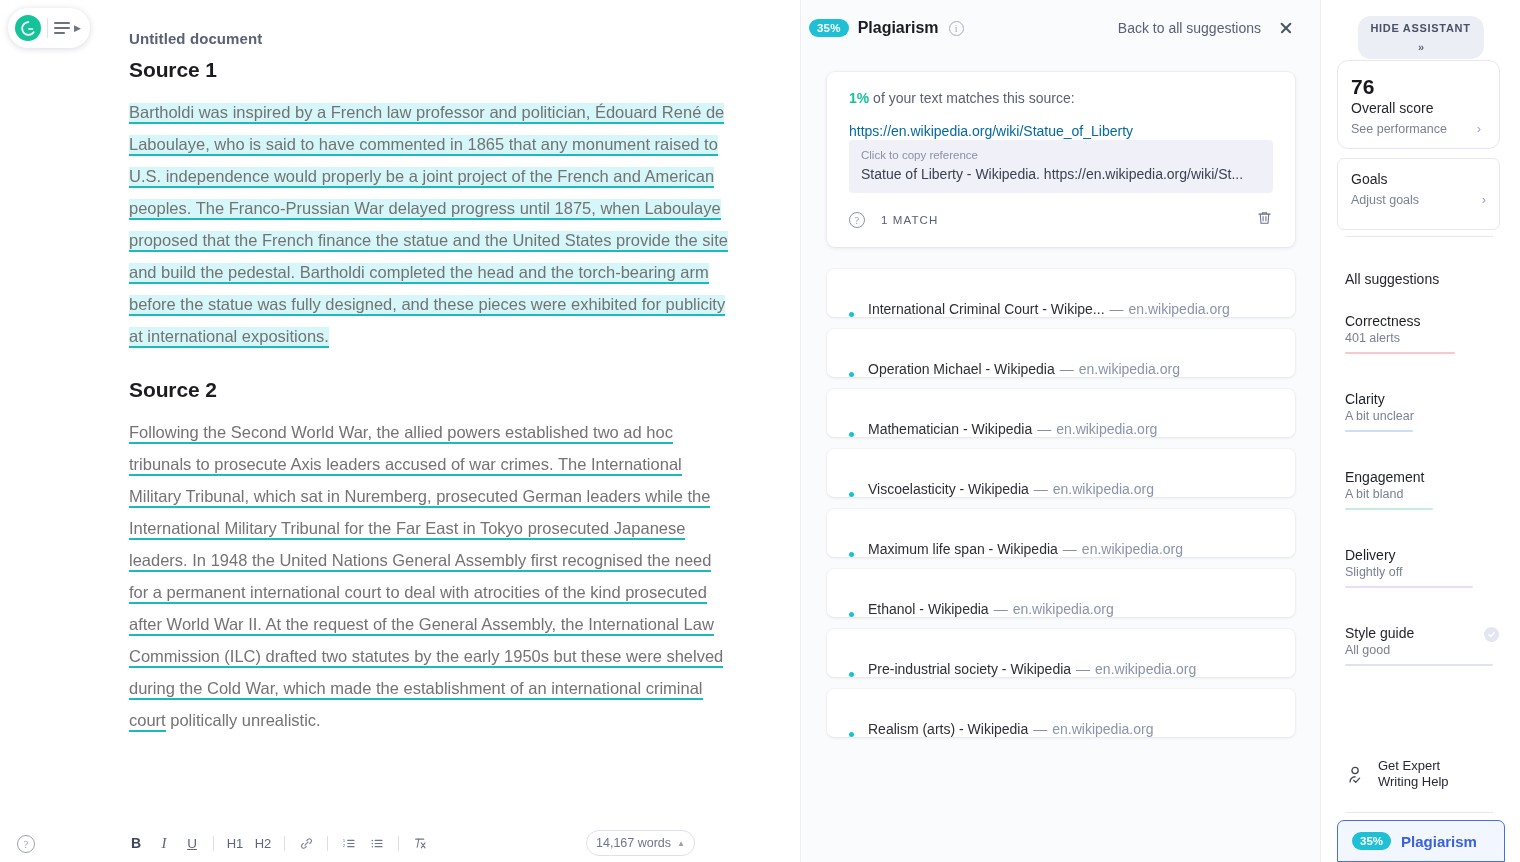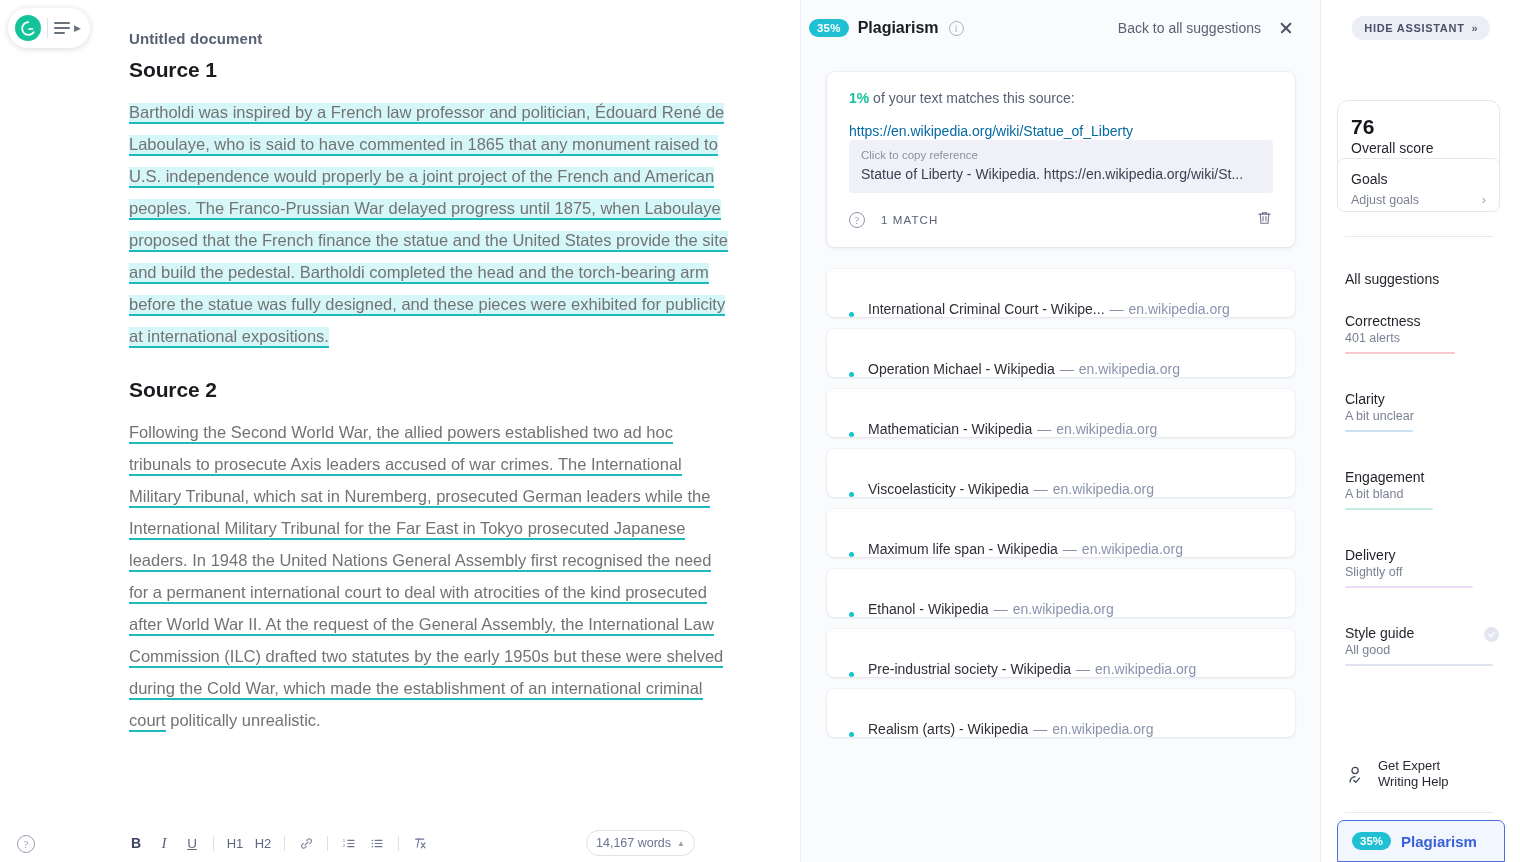--- a/index.html
+++ b/index.html
@@ -191,35 +191,36 @@
     width:200px; flex:0 0 200px; height:862px;
     background:#fff;
     border-left:1px solid #eceef3;
   }
   .hide-assistant {
     position:absolute; top:16px; left:50%; transform:translateX(-50%);
     background:#eceef6; color:#4a5066; border-radius:13px;
     font-size:11px; font-weight:700; letter-spacing:.7px;
     padding:6px 13px; display:flex; align-items:center; gap:7px;
     white-space:nowrap;
+    flex-direction:column;
   }
   .ha-arrows { font-size:11px; color:#5d6478; letter-spacing:-1px; }
   .score-card {
     position:absolute; left:16px; top:60px; width:163px;
     border:1px solid #e6e8ef; border-radius:11px;
-    padding:14px 18px 12px 13px; background:#fff;margin-top:40px;
+    padding:14px 18px 12px 13px; background:#fff;
   }
   .score-num { font-size:21px; font-weight:700; color:#16181d; line-height:1.1; }
   .score-lbl { font-size:14px; color:#25272e; margin-top:2px; }
   .score-sub { font-size:12.5px; color:#7a8194; margin-top:5px; display:flex; align-items:center; }
   .chev { margin-left:auto; color:#9aa3bb; font-size:13px; }
   .goals-card {
     position:absolute; left:16px; top:158px; width:163px;
     border:1px solid #e6e8ef; border-radius:7px;
-    padding:12px 13px 4px 13px; background:#fff;
+    padding:12px 13px 22px 13px; background:#fff;
   }
   .goals-lbl { font-size:14px; color:#25272e; }
   .divider {
     position:absolute; left:24px; top:236px; width:148px; height:1px; background:#e7e9f0;
   }
   .all-sugg {
     position:absolute; left:24px; top:271px;
     font-size:14px; color:#25272e;
   }
   .cat { position:absolute; left:24px; width:148px; }

